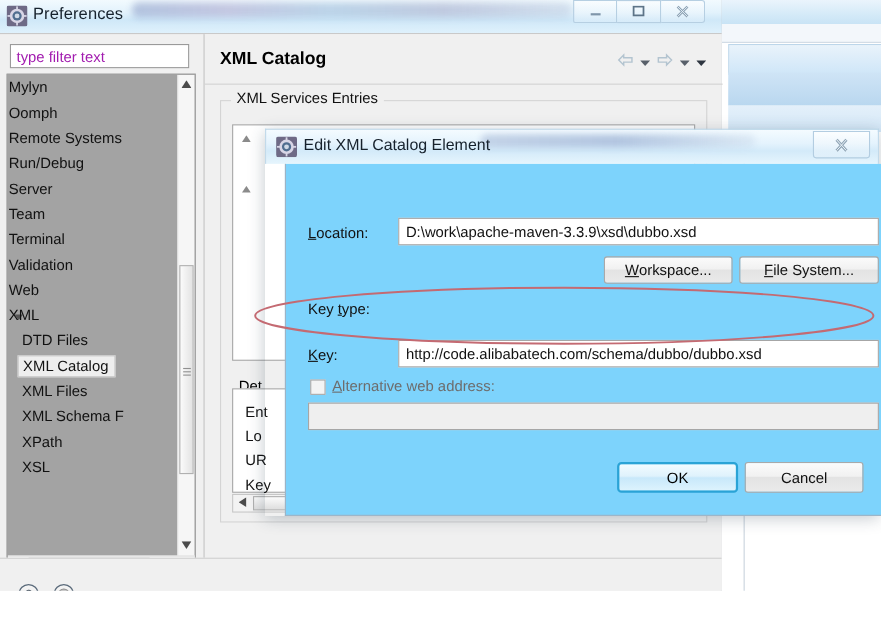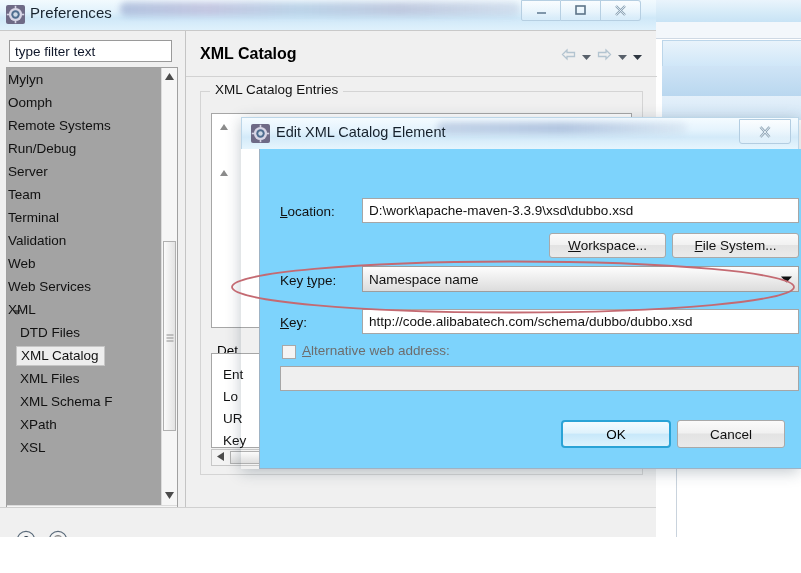--- a/index.html
+++ b/index.html
@@ -46,21 +46,21 @@
     border:1px solid #b6cfe2;border-left:none;box-sizing:border-box;}
   .wbtn:first-child{border-left:1px solid #b6cfe2;border-bottom-left-radius:2px;}
   .wbtn:last-child{border-top-right-radius:3px;border-bottom-right-radius:3px;}
 
   .prefs-body{position:absolute;left:0;top:30px;width:656px;height:543px;
     background:#f0f0f0;border-top:1px solid #c9c9c9;box-sizing:border-box;}
 
   
   .filterbox{position:absolute;left:9px;top:9px;width:163px;height:22px;background:#fff;
     border:1px solid #9a9a9a;box-sizing:border-box;}
-  .filterbox span{position:absolute;left:5px;top:3px;font-size:13.5px;color:#0f172a;}
+  .filterbox span{position:absolute;left:5px;top:3px;font-size:13.5px;color:#a21caf;}
   .treepane{position:absolute;left:6px;top:36px;width:172px;height:457px;background:#a3a3a3;
     border:1px solid #a0a0a0;box-sizing:border-box;overflow:hidden;}
   .treelist{position:absolute;left:0;top:0;width:154px;}
   .trow{height:23px;display:flex;align-items:center;white-space:nowrap;font-size:14px;color:#111;}
   .trow .arrow{width:20px;text-align:center;color:#7d7d7d;font-size:10px;line-height:1;}
   .trow.lvl1{padding-left:0px;}
   .trow.lvl2{padding-left:12px;}
   .trow .lbl{padding-left:1px;}
   .trow.sel .lbl{background:#eeeeee;border:1px solid #c6c6c6;padding:1px 5px 2px 4px;
     margin-left:-3px;box-sizing:border-box;}
@@ -255,24 +255,20 @@
             </div>
             <div class="trow lvl1">
               <span class="arrow"></span>
               <span class="lbl">Validation</span>
             </div>
             <div class="trow lvl1">
               <span class="arrow closed"></span>
               <span class="lbl">Web</span>
             </div>
             <div class="trow lvl1">
-              <span class="arrow closed"></span>
-              <span class="lbl">Web Services</span>
-            </div>
-            <div class="trow lvl1">
               <span class="arrow open"></span>
               <span class="lbl">XML</span>
             </div>
             <div class="trow lvl2">
               <span class="arrow closed"></span>
               <span class="lbl">DTD Files</span>
             </div>
             <div class="trow lvl2 sel">
               <span class="arrow"></span>
               <span class="lbl">XML Catalog</span>
@@ -361,21 +357,21 @@
           <span>
             <svg width="9" height="7" viewBox="0 0 9 7">
                 <path d="M0 1 L9 1 L4.5 6 Z" fill="#2e3640"></path>
               </svg>
           </span>
         </div>
         <div class="navsep"></div>
 
         <div class="group">
           <div class="group-box"></div>
-          <div class="group-title">XML Catalog Entries</div>
+          <div class="group-title">XML Services Entries</div>
 
           <div class="entries-list">
             <div class="entry-arrow" style="top:9px;">
               <svg width="8" height="8" viewBox="0 0 8 8">
                   <path d="M0 6 L4 0 L8 6 Z" fill="#8b8b8b"></path>
                 </svg>
             </div>
             <div class="entry-arrow" style="top:55px;">
               <svg width="8" height="8" viewBox="0 0 8 8">
                   <path d="M0 6 L4 0 L8 6 Z" fill="#8b8b8b"></path>
@@ -452,28 +448,20 @@
 
     <div class="dlg-body">
 
       <div class="lbl" style="left:20px;top:55px;"><span style="text-decoration:underline">L</span>ocation:</div>
       <div class="field" style="left:102px;top:49px;width:437px;height:25px;">D:\work\apache-maven-3.3.9\xsd\dubbo.xsd</div>
 
       <div class="btn dbtn" style="left:289px;top:84px;width:117px;"><span style="text-decoration:underline">W</span>orkspace...</div>
       <div class="btn dbtn" style="left:412px;top:84px;width:127px;"><span style="text-decoration:underline">F</span>ile System...</div>
 
       <div class="lbl" style="left:20px;top:124px;">Key <span style="text-decoration:underline">t</span>ype:</div>
-      <div class="combo" style="left:102px;top:117px;width:437px;height:26px;">
-        <span>Namespace name</span>
-        <span class="arrowbox">
-          <svg width="11" height="8" viewBox="0 0 11 8">
-              <path d="M0 1 L11 1 L5.5 7 Z" fill="#111"></path>
-            </svg>
-        </span>
-      </div>
 
       <div class="lbl" style="left:20px;top:166px;"><span style="text-decoration:underline">K</span>ey:</div>
       <div class="field" style="left:102px;top:160px;width:437px;height:25px;">http://code.alibabatech.com/schema/dubbo/dubbo.xsd</div>
 
       <div class="chk" style="left:22px;top:196px;"></div>
       <div class="lbl" style="left:42px;top:194px;color:#6d6d6d;"><span style="text-decoration:underline">A</span>lternative web address:</div>
       <div class="field disabled" style="left:20px;top:217px;width:519px;height:25px;"></div>
     </div>
   </div>
 

